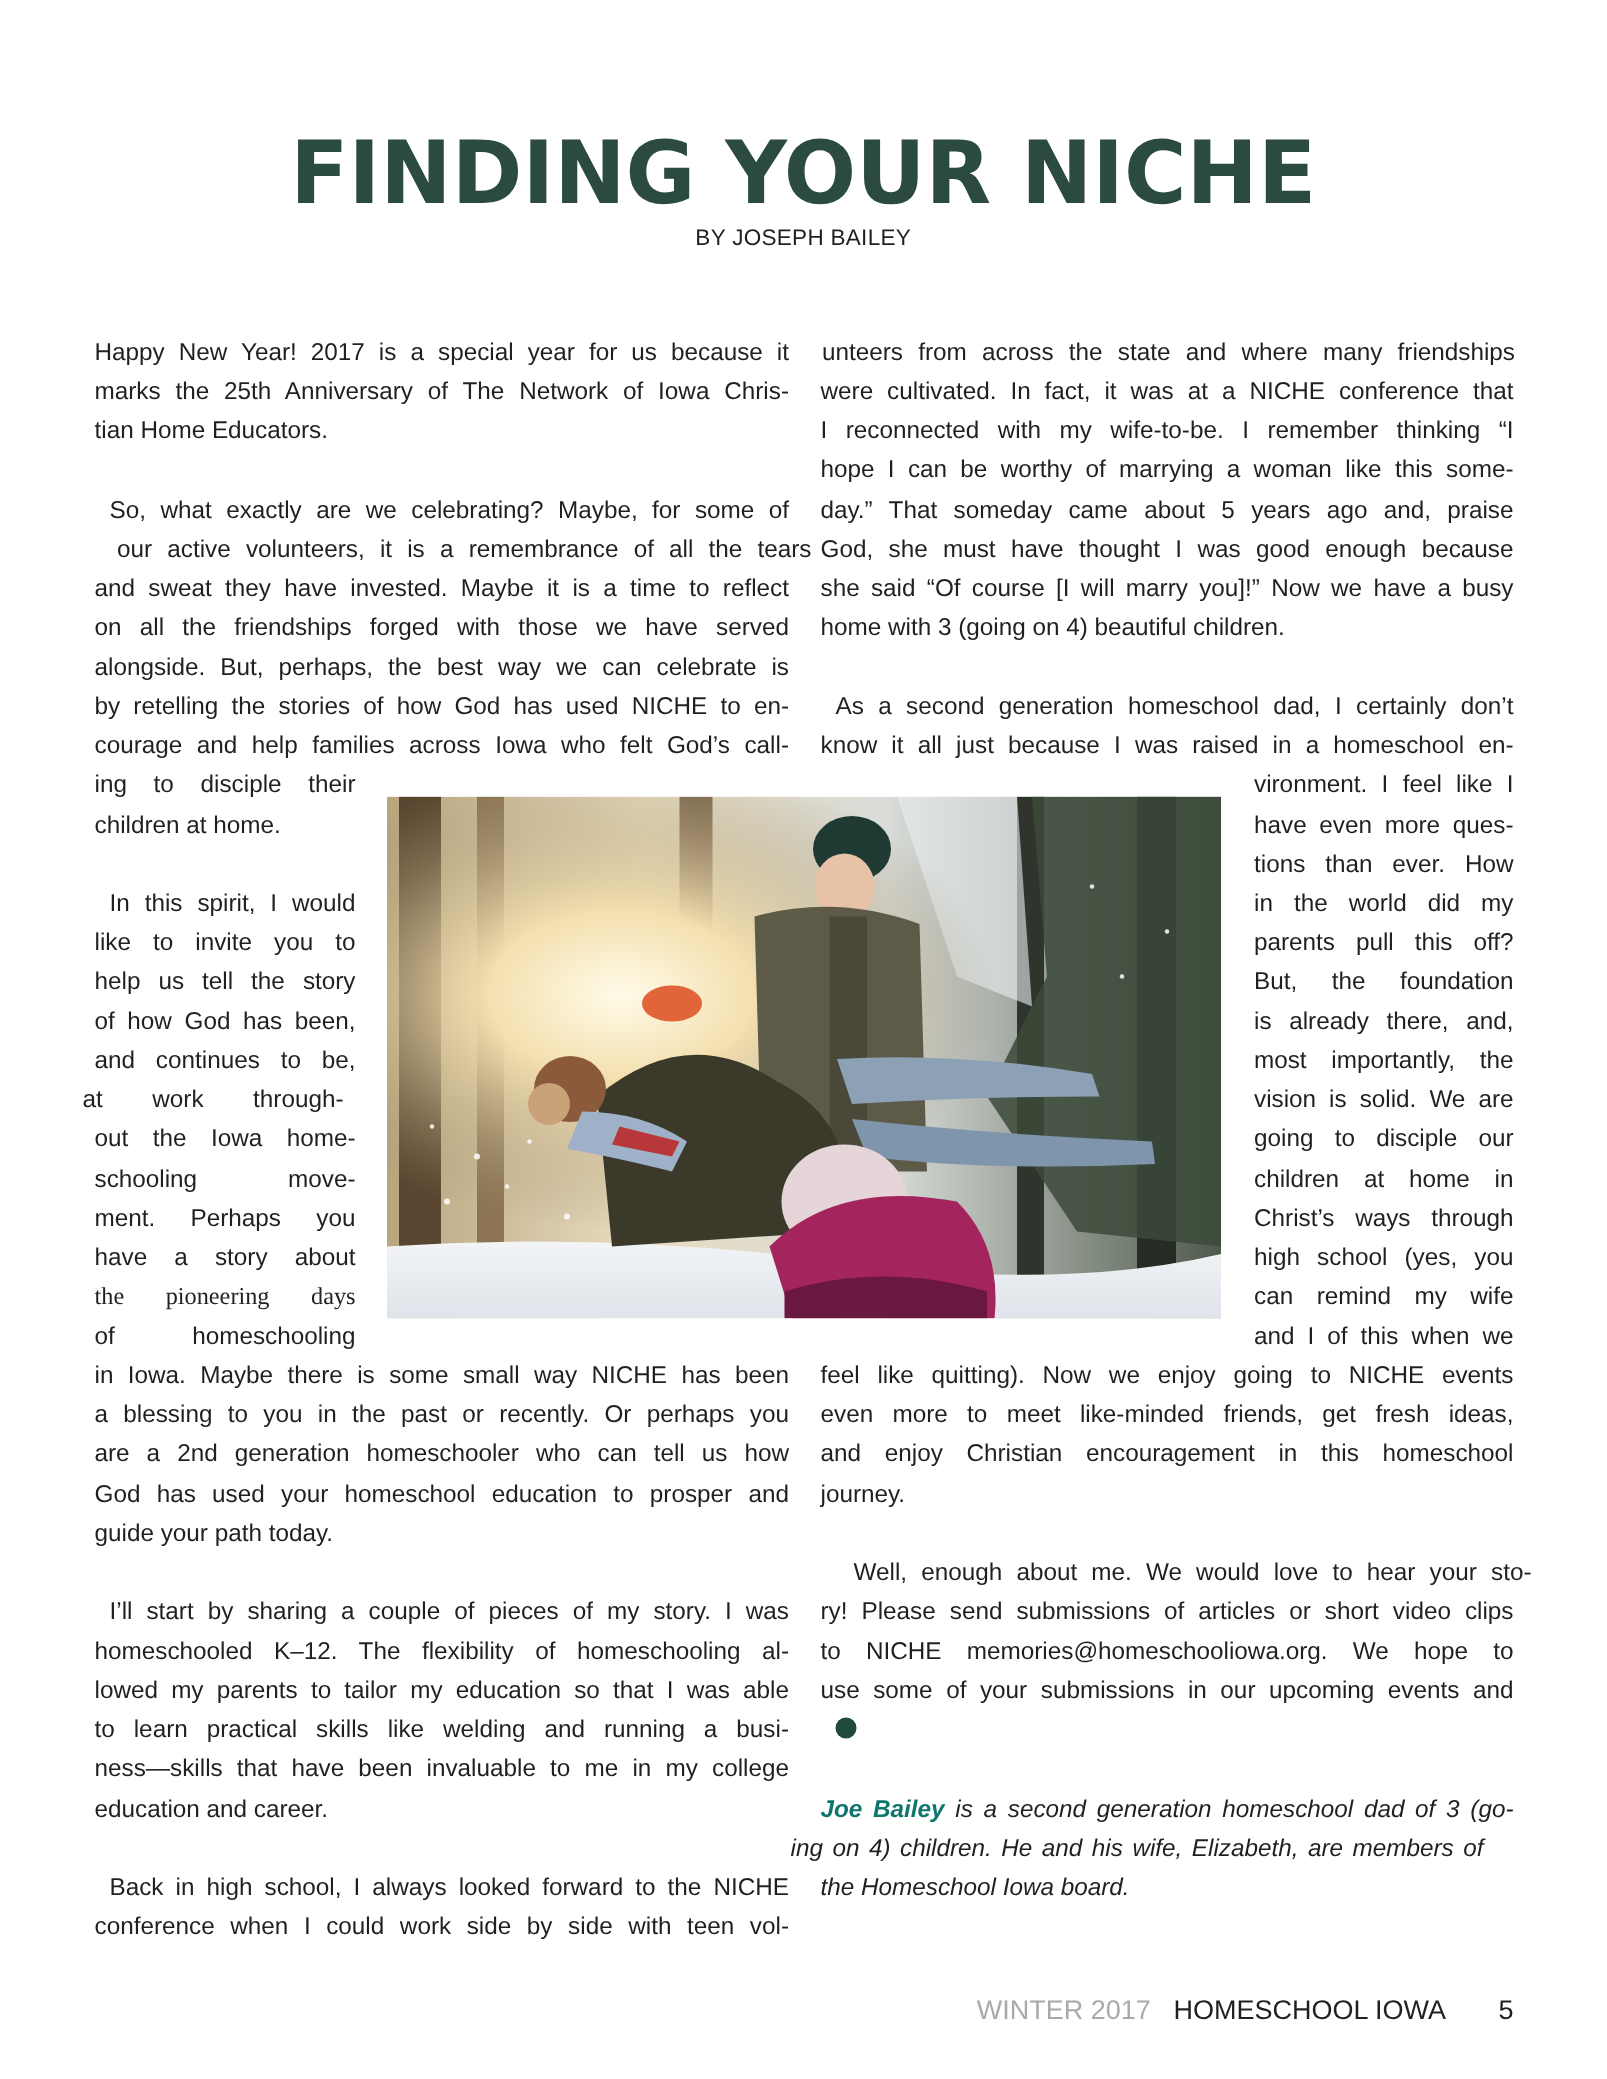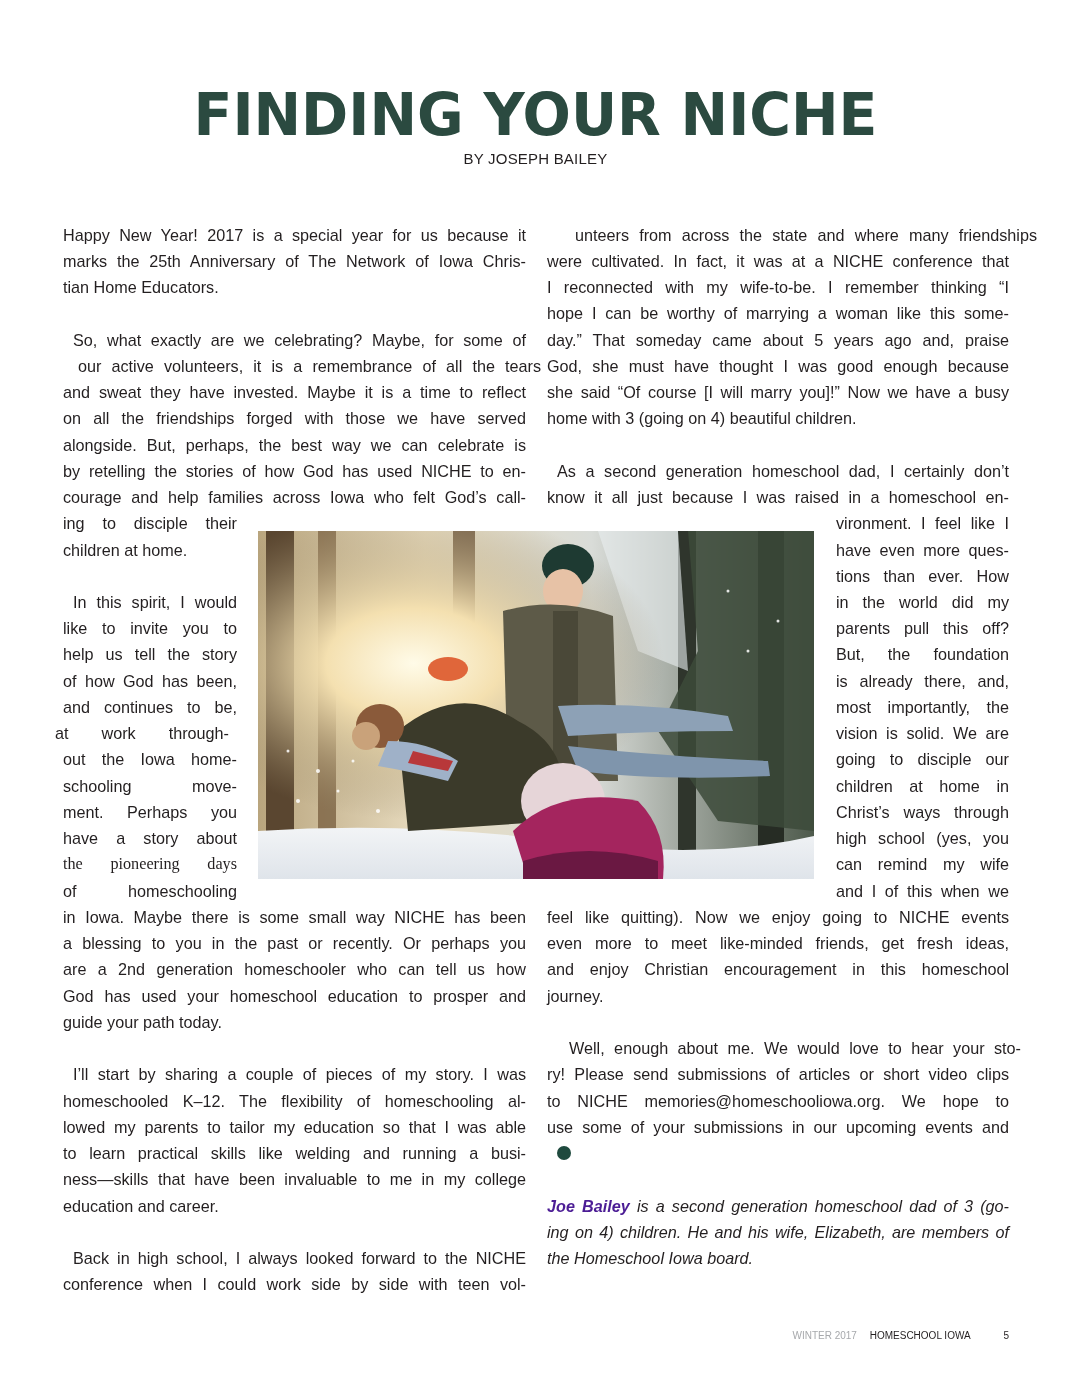--- a/index.html
+++ b/index.html
@@ -7,26 +7,26 @@
          font-family: "DejaVu Sans", "Liberation Sans", sans-serif; color: #231f20; }
   .title { position: absolute; top: 80px; left: 0; width: 1071px; text-align: center;
            font-family: "DejaVu Sans", sans-serif; font-weight: bold; font-size: 58px;
            letter-spacing: 0px; color: #2b4a40; line-height: 70px; transform: scaleX(0.98); }
   .byline { position: absolute; top: 150px; left: 0; width: 1071px; text-align: center;
             font-size: 15px; color: #231f20; letter-spacing: 0.2px; font-family: "Liberation Sans", sans-serif; }
   .line { position: absolute; font-size: 16.2px; line-height: 26.2px; white-space: nowrap;
           font-family: "Liberation Sans", sans-serif; color: #231f20; }
   .j { text-align: justify; text-align-last: justify; }
   .photo { position: absolute; left: 258px; top: 531px; width: 556px; height: 348px; overflow: hidden; }
-  .footer { position: absolute; top: 1330px; right: 62px; font-size: 10px; font-family: "Liberation Sans", sans-serif; white-space: nowrap; }
+  .footer { position: absolute; top: 1330px; right: 62px; font-size: 18px; font-family: "Liberation Sans", sans-serif; white-space: nowrap; }
   .footer .issue { color: #a7a9ac; margin-right: 10px; }
   .footer .mag { color: #231f20; margin-right: 30px; }
   .footer .page { color: #231f20; }
   .endmark { display: inline-block; width: 14px; height: 14px; border-radius: 50%; background: #1f4a3e; vertical-align: -1px; margin-left: 10px; }
-  .bio-name { font-weight: bold; font-style: italic; color: #4c1d95; }
+  .bio-name { font-weight: bold; font-style: italic; color: #0f766e; }
   .italic { font-style: italic; }
 </style>
 </head>
 <body>
 
 <div class="title">FINDING YOUR NICHE</div>
 <div class="byline">BY JOSEPH BAILEY</div>
 
 <div id="left-col">
     <div class="line j" style="left: 63px; top: 222px; width: 463px;">Happy New Year! 2017 is a special year for us because it</div>
@@ -61,21 +61,21 @@
     <div class="line j" style="left: 73px; top: 1061px; width: 453px;">I’ll start by sharing a couple of pieces of my story. I was</div>
     <div class="line j" style="left: 63px; top: 1088px; width: 463px;">homeschooled K–12. The flexibility of homeschooling al-</div>
     <div class="line j" style="left: 63px; top: 1114px; width: 463px;">lowed my parents to tailor my education so that I was able</div>
     <div class="line j" style="left: 63px; top: 1140px; width: 463px;">to learn practical skills like welding and running a busi-</div>
     <div class="line j" style="left: 63px; top: 1166px; width: 463px;">ness—skills that have been invaluable to me in my college</div>
     <div class="line" style="left: 63px; top: 1193px; width: 463px;">education and career.</div>
     <div class="line j" style="left: 73px; top: 1245px; width: 453px;">Back in high school, I always looked forward to the NICHE</div>
     <div class="line j" style="left: 63px; top: 1271px; width: 463px;">conference when I could work side by side with teen vol-</div>
   </div>
 <div id="right-col">
-    <div class="line j" style="left: 575px; top: 222px; width: 462px;">unteers from across the state and where many friendships</div>
+    <div class="line j" style="left: 548px; top: 222px; width: 462px;">unteers from across the state and where many friendships</div>
     <div class="line j" style="left: 547px; top: 248px; width: 462px;">were cultivated. In fact, it was at a NICHE conference that</div>
     <div class="line j" style="left: 547px; top: 274px; width: 462px;">I reconnected with my wife-to-be. I remember thinking “I</div>
     <div class="line j" style="left: 547px; top: 300px; width: 462px;">hope I can be worthy of marrying a woman like this some-</div>
     <div class="line j" style="left: 547px; top: 327px; width: 462px;">day.” That someday came about 5 years ago and, praise</div>
     <div class="line j" style="left: 547px; top: 353px; width: 462px;">God, she must have thought I was good enough because</div>
     <div class="line j" style="left: 547px; top: 379px; width: 462px;">she said “Of course [I will marry you]!” Now we have a busy</div>
     <div class="line" style="left: 547px; top: 405px; width: 462px;">home with 3 (going on 4) beautiful children.</div>
     <div class="line j" style="left: 557px; top: 458px; width: 452px;">As a second generation homeschool dad, I certainly don’t</div>
     <div class="line j" style="left: 547px; top: 484px; width: 462px;">know it all just because I was raised in a homeschool en-</div>
     <div class="line j" style="left: 836px; top: 510px; width: 173px;">vironment. I feel like I</div>
@@ -171,20 +171,20 @@
   </svg>
 </div>
 
 <div class="line j" style="left:547px; top:1140px; width:auto;">
   <span class="endmark"></span>
 </div>
 
 <div class="line italic" style="left:547px; top:1193px; width:462px; text-align:justify; text-align-last:justify;">
   <span class="bio-name">Joe Bailey</span><span> is a second generation homeschool dad of 3 (go-</span>
 </div>
-<div class="line italic" style="left:547px; top:1219px; width:462px; text-align:justify; text-align-last:justify;">ing on 4) children. He and his wife, Elizabeth, are members of</div>
+<div class="line italic" style="left:527px; top:1219px; width:462px; text-align:justify; text-align-last:justify;">ing on 4) children. He and his wife, Elizabeth, are members of</div>
 <div class="line italic" style="left:547px; top:1245px;">the Homeschool Iowa board.</div>
 
 <div class="footer">
   <span class="issue">WINTER 2017</span>
   <span class="mag">HOMESCHOOL IOWA</span>
   <span class="page">5</span>
 </div>
 
 </body></html>

